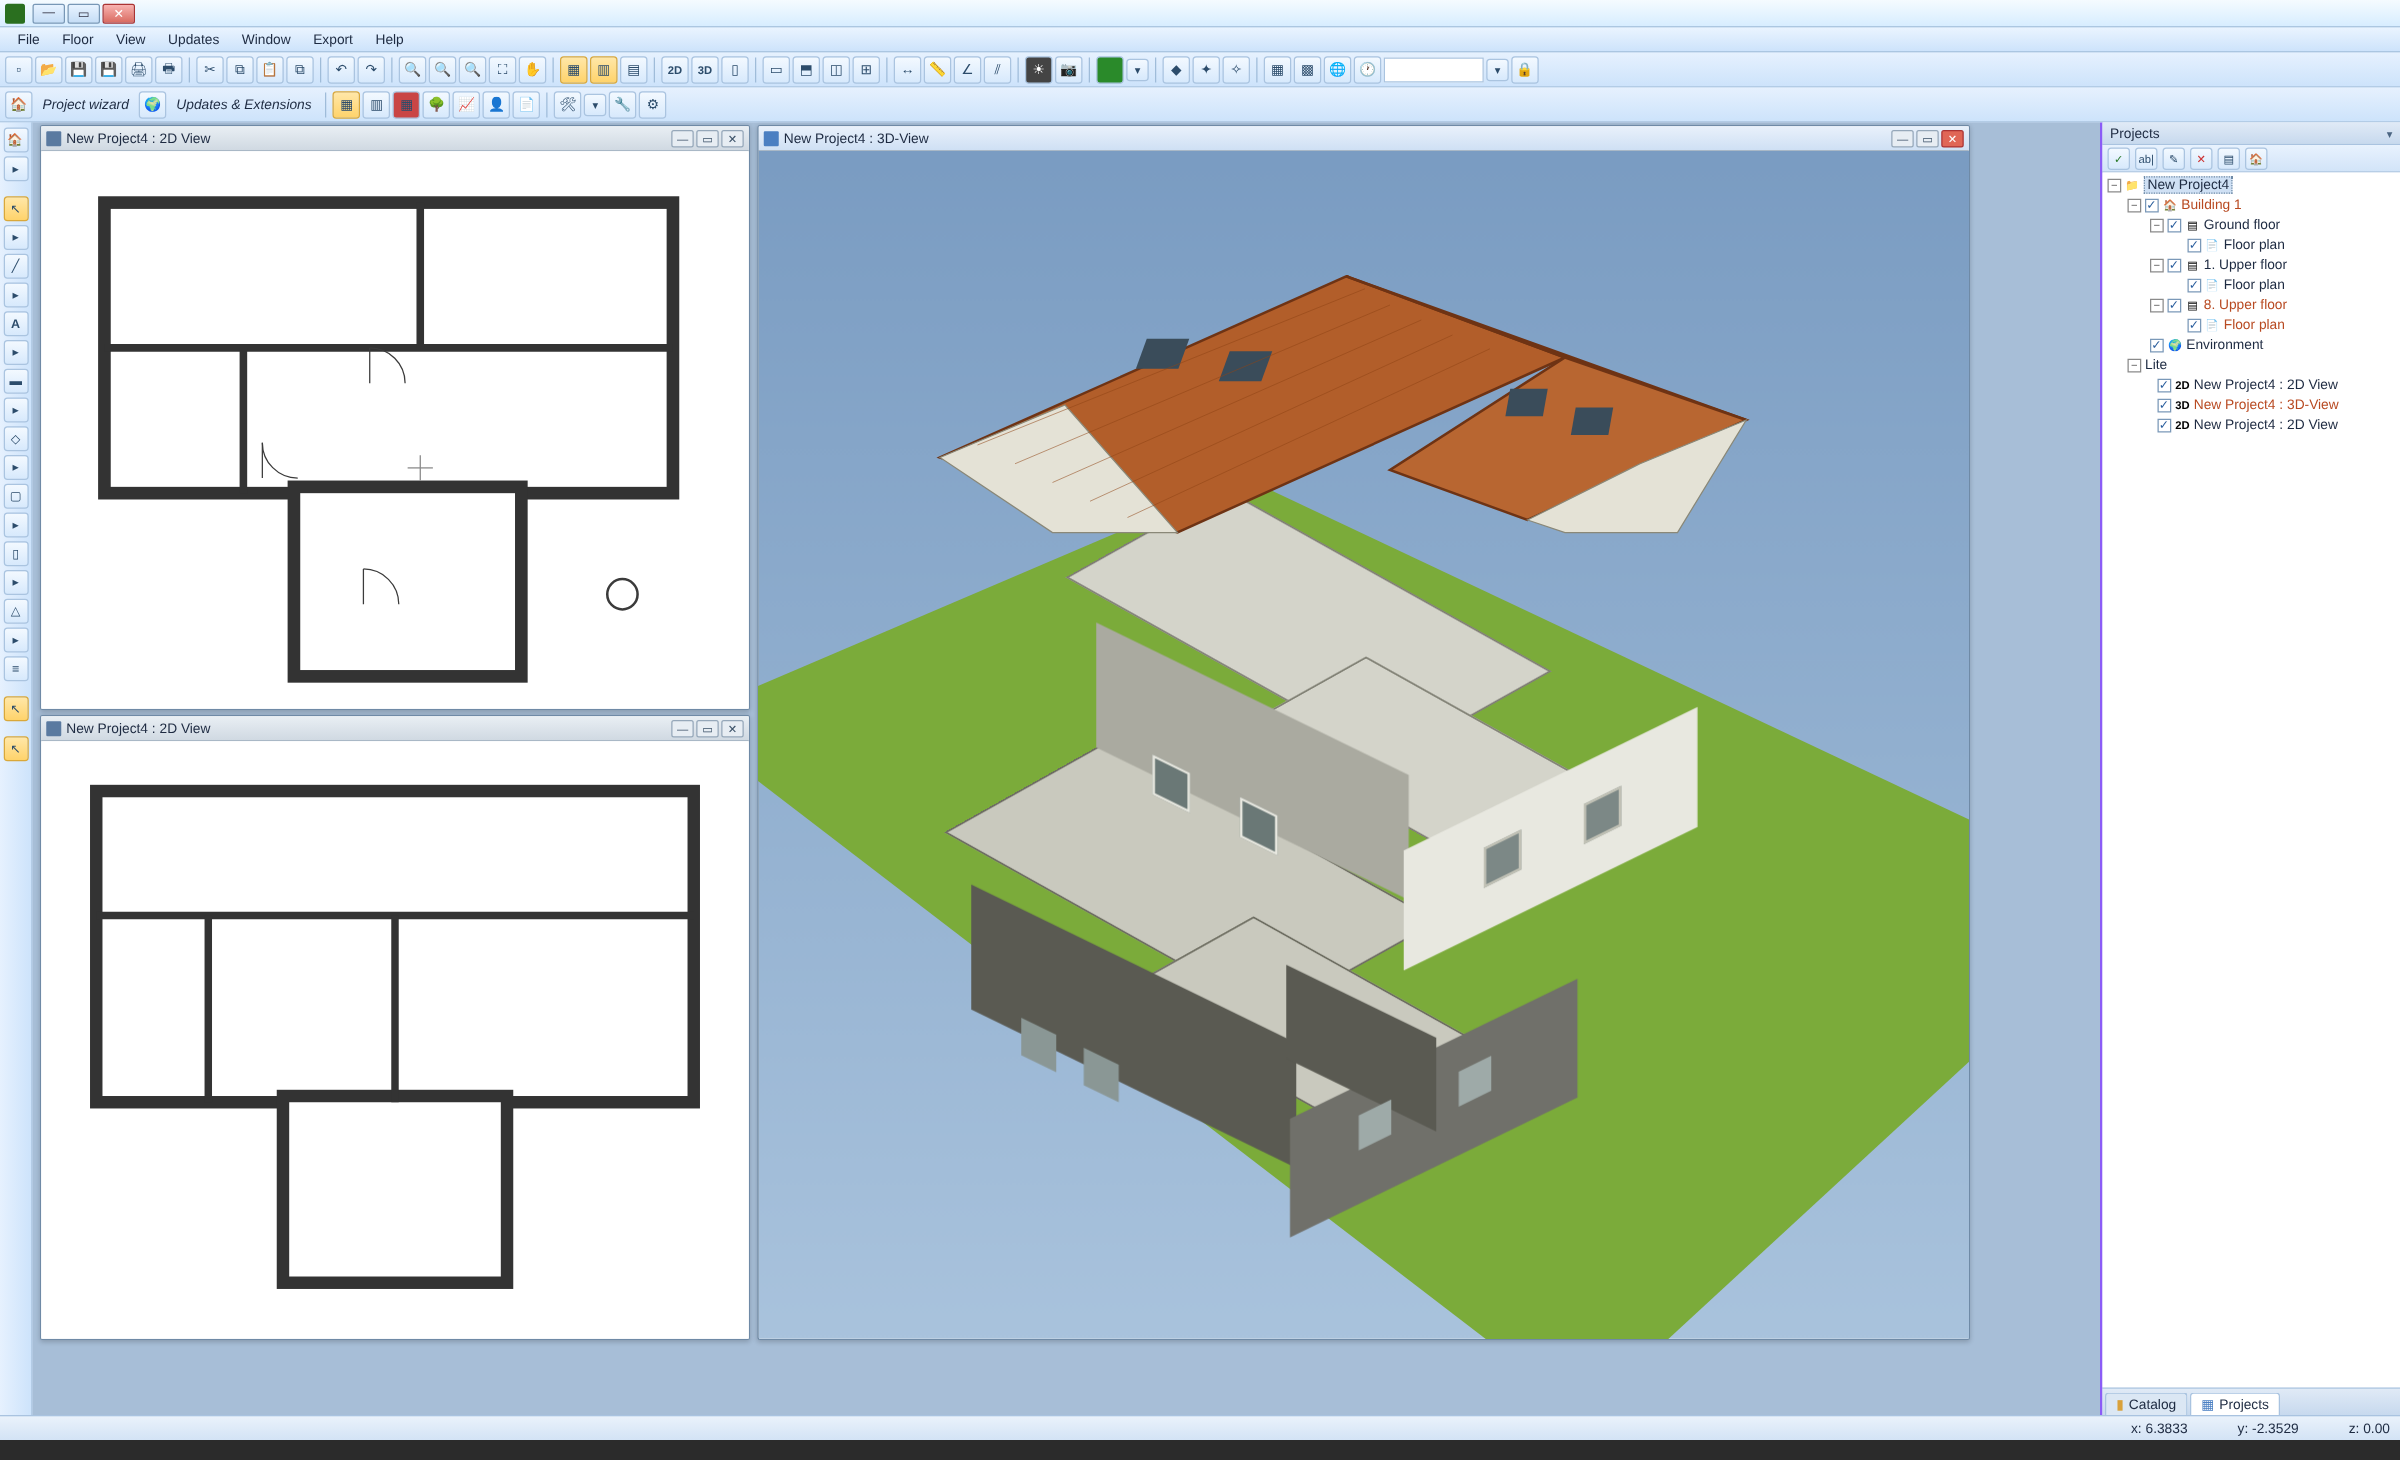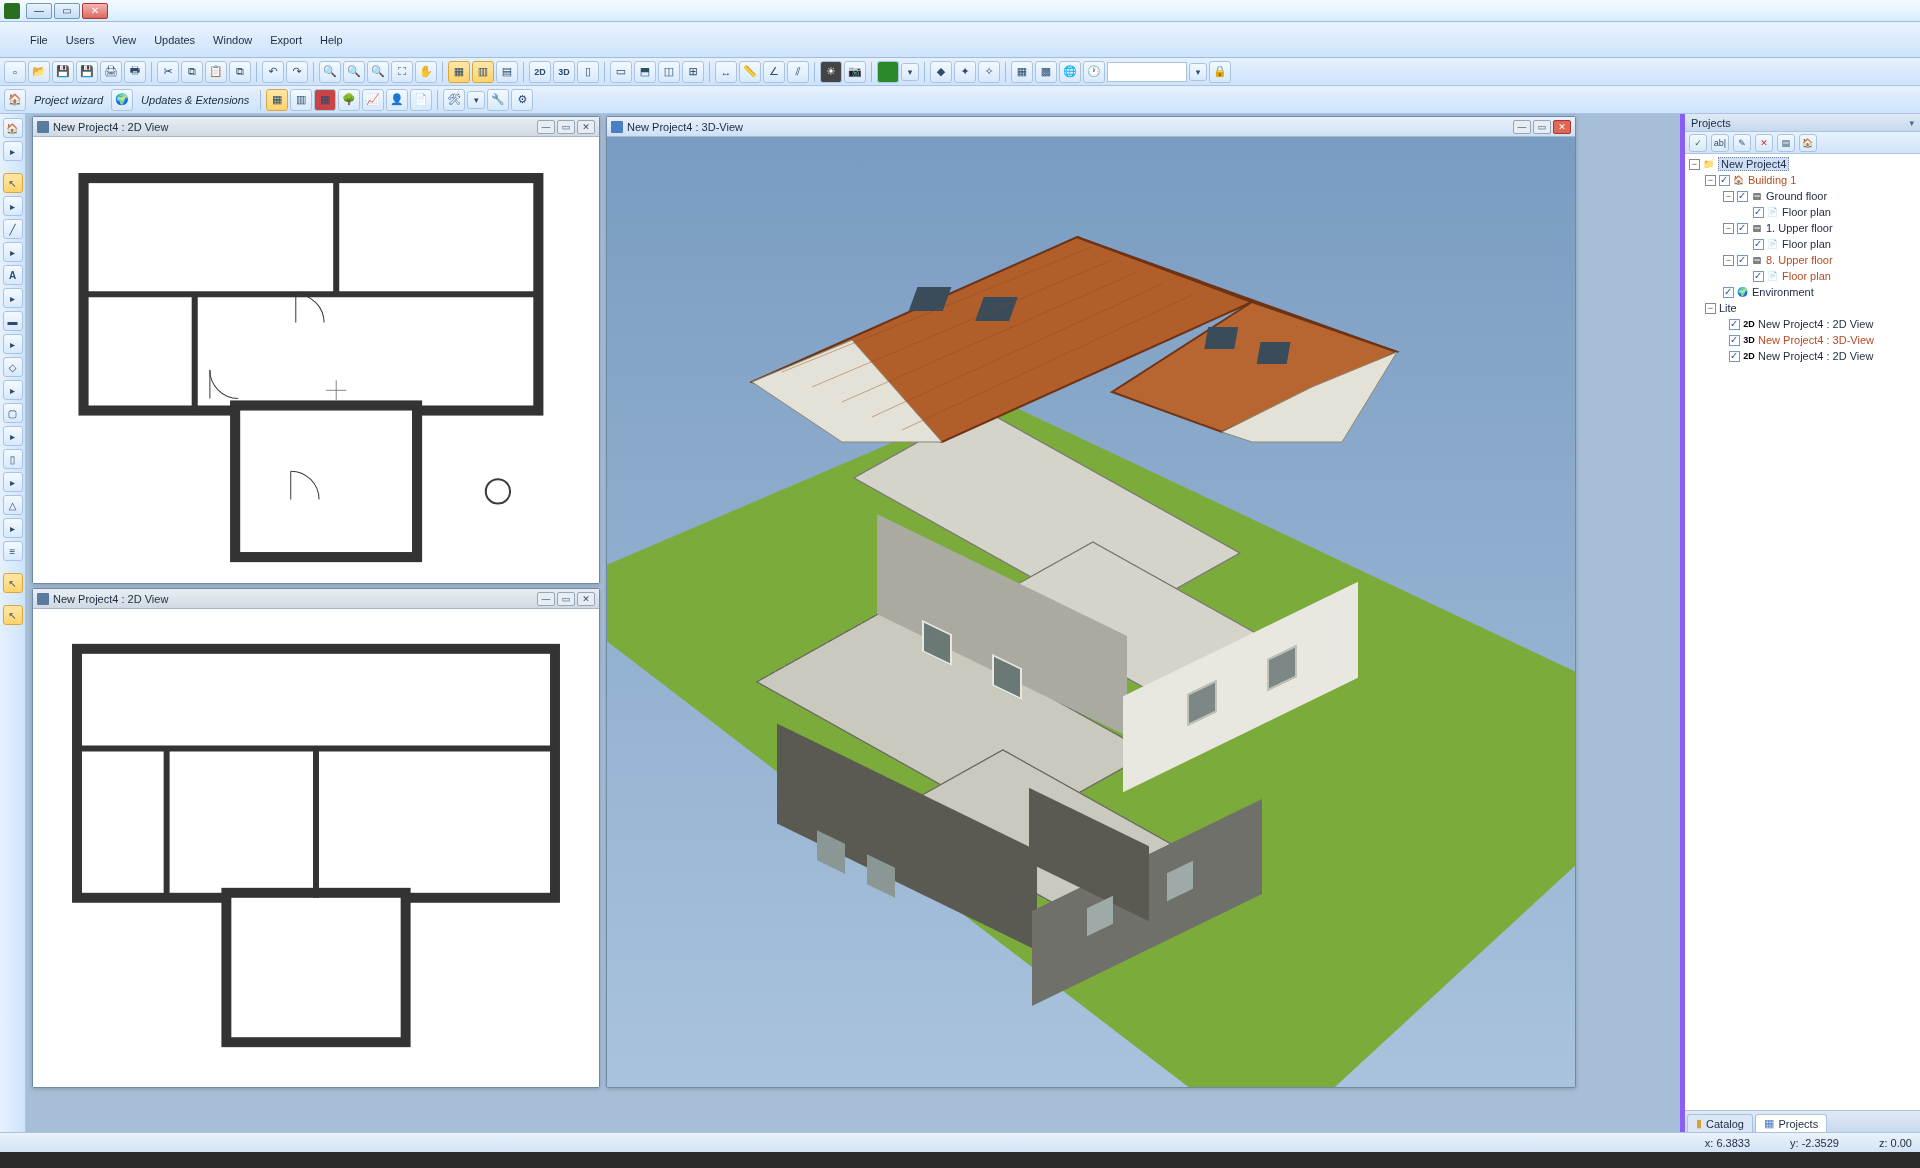--- a/index.html
+++ b/index.html
@@ -7,21 +7,21 @@
 
 
 .titlebar { height: 22px; background: linear-gradient(#f5fbff,#d7edff); display: flex; align-items: center; padding: 0 4px; border-bottom: 1px solid #9fbcd9; }
 .titlebar .app-icon { width: 16px; height: 16px; background: #2a6f1f; border-radius: 2px; margin-right: 6px; }
 .titlebar .title { flex: 1; color: #1a1a1a; }
 .win-btns { display: flex; gap: 2px; }
 .win-btn { width: 26px; height: 16px; background: linear-gradient(#e8f3ff,#c5ddf6); border: 1px solid #7897b6; border-radius: 2px; display:flex;align-items:center;justify-content:center;font-size:10px;color:#334;}
 .win-btn.close { background: linear-gradient(#f8b3b1,#d96b61); border-color:#a33; color:#fff; }
 
 
-.menubar { height: 36px; background: linear-gradient(#eaf4ff,#cde3fb); display:flex; align-items:center; padding:0 22px; gap:2px; border-bottom:1px solid #9fbcd9; }
+.menubar { height: 20px; background: linear-gradient(#eaf4ff,#cde3fb); display:flex; align-items:center; padding:0 6px; gap:2px; border-bottom:1px solid #9fbcd9; }
 .menu-item { padding:2px 8px; color:#1d2a41; cursor:default; }
 
 
 .toolbar-row { height: 28px; background: linear-gradient(#e6f1fe,#cde3fb); display:flex; align-items:center; padding:0 4px; gap:2px; border-bottom:1px solid #a9c3e0; }
 .tbtn { width:22px; height:22px; background: linear-gradient(#f3f9ff,#d7e9fc); border:1px solid #aac4e0; border-radius:3px; display:flex; align-items:center; justify-content:center; font-size:11px; color:#2c4c6b; }
 .tbtn.sm { width:18px; height:18px; font-size:9px; }
 .tbtn.active { background: linear-gradient(#ffe7a8,#ffd36b); border-color:#d9a83b; }
 .sep { width:1px; height:20px; background:#9fbcd9; margin:0 3px; }
 .tool-text { padding:0 6px; color:#1d2a41;font-style:italic; }
 .tool-input { width:80px; height:20px; border:1px solid #aac4e0; background:#fff; }
@@ -51,21 +51,21 @@
 svg.plan .wall-out { fill:none; stroke:#3b3b3b; stroke-width:2; }
 svg.plan .wall-in { fill:none; stroke:#3b3b3b; stroke-width:5; }
 svg.plan .door { fill:none; stroke:#3b3b3b; stroke-width:1; }
 
 
 .view3d { background: linear-gradient(#7a9cc2,#a9c3dd); position:relative; }
 .ground { position:absolute; left:50%; top:55%; width:1000px; height:650px; background:#7bab3a; transform: translate(-50%,-50%) rotateX(56deg) rotateZ(45deg); transform-origin:center; }
 .roof { position:absolute; }
 
 
-.right-panel { width:240px; background:#edf3fa; border-left:5px solid #8b5cf6; display:flex; flex-direction:column; }
+.right-panel { width:240px; background:#edf3fa; border-left:2px solid #8b5cf6; display:flex; flex-direction:column; }
 .rp-header { height:18px; background: linear-gradient(#e0eaf6,#c7d9ee); display:flex; align-items:center; padding:0 6px; border-bottom:1px solid #a9c3e0; }
 .rp-header .t { flex:1; font-size:11px; color:#1d2a41; }
 .rp-header .chev { font-size:9px; color:#4b6582; }
 .rp-bar { height:22px; background: linear-gradient(#e8f2fe,#d2e4f8); display:flex; align-items:center; padding:0 4px; gap:4px; border-bottom:1px solid #a9c3e0; }
 .rp-tree { flex:1; background:#fff; overflow:auto; padding:2px 0; }
 .tree-row { display:flex; align-items:center; height:16px; padding-left:4px; white-space:nowrap; }
 .tree-toggle { width:11px; height:11px; border:1px solid #8a8a8a; background:#fff; color:#555; font-size:9px; line-height:9px; text-align:center; margin-right:3px; }
 .tree-cb { width:11px; height:11px; border:1px solid #7a98b8; background:#fff; margin-right:3px; position:relative; }
 .tree-cb.checked::after { content:"✓"; position:absolute; left:0; top:-2px; font-size:10px; color:#2a5d9c; }
 .tree-ic { width:12px; height:12px; margin-right:3px; display:inline-flex; align-items:center; justify-content:center; font-size:9px; }
@@ -89,21 +89,21 @@
   <div class="app-icon"></div>
   <div class="win-btns">
     <div class="win-btn">—</div>
     <div class="win-btn">▭</div>
     <div class="win-btn close">✕</div>
   </div>
 </div>
 
 <div class="menubar">
   <div class="menu-item">File</div>
-  <div class="menu-item">Users</div>
+  <div class="menu-item">Floor</div>
   <div class="menu-item">View</div>
   <div class="menu-item">Updates</div>
   <div class="menu-item">Window</div>
   <div class="menu-item">Export</div>
   <div class="menu-item">Help</div>
 </div>
 
 <div class="toolbar-row">
   <div class="tbtn">▫</div>
   <div class="tbtn">📂</div>

